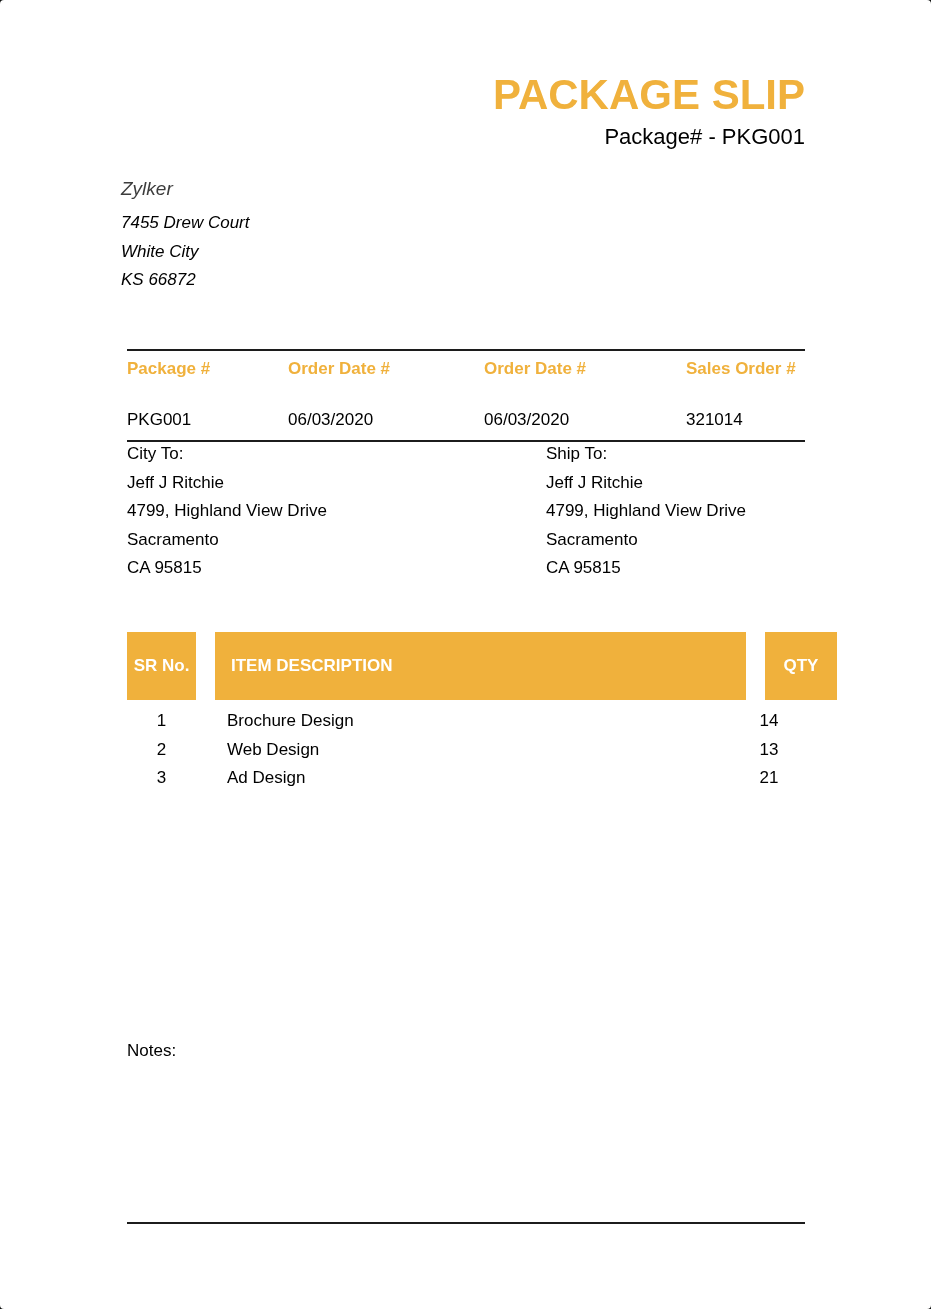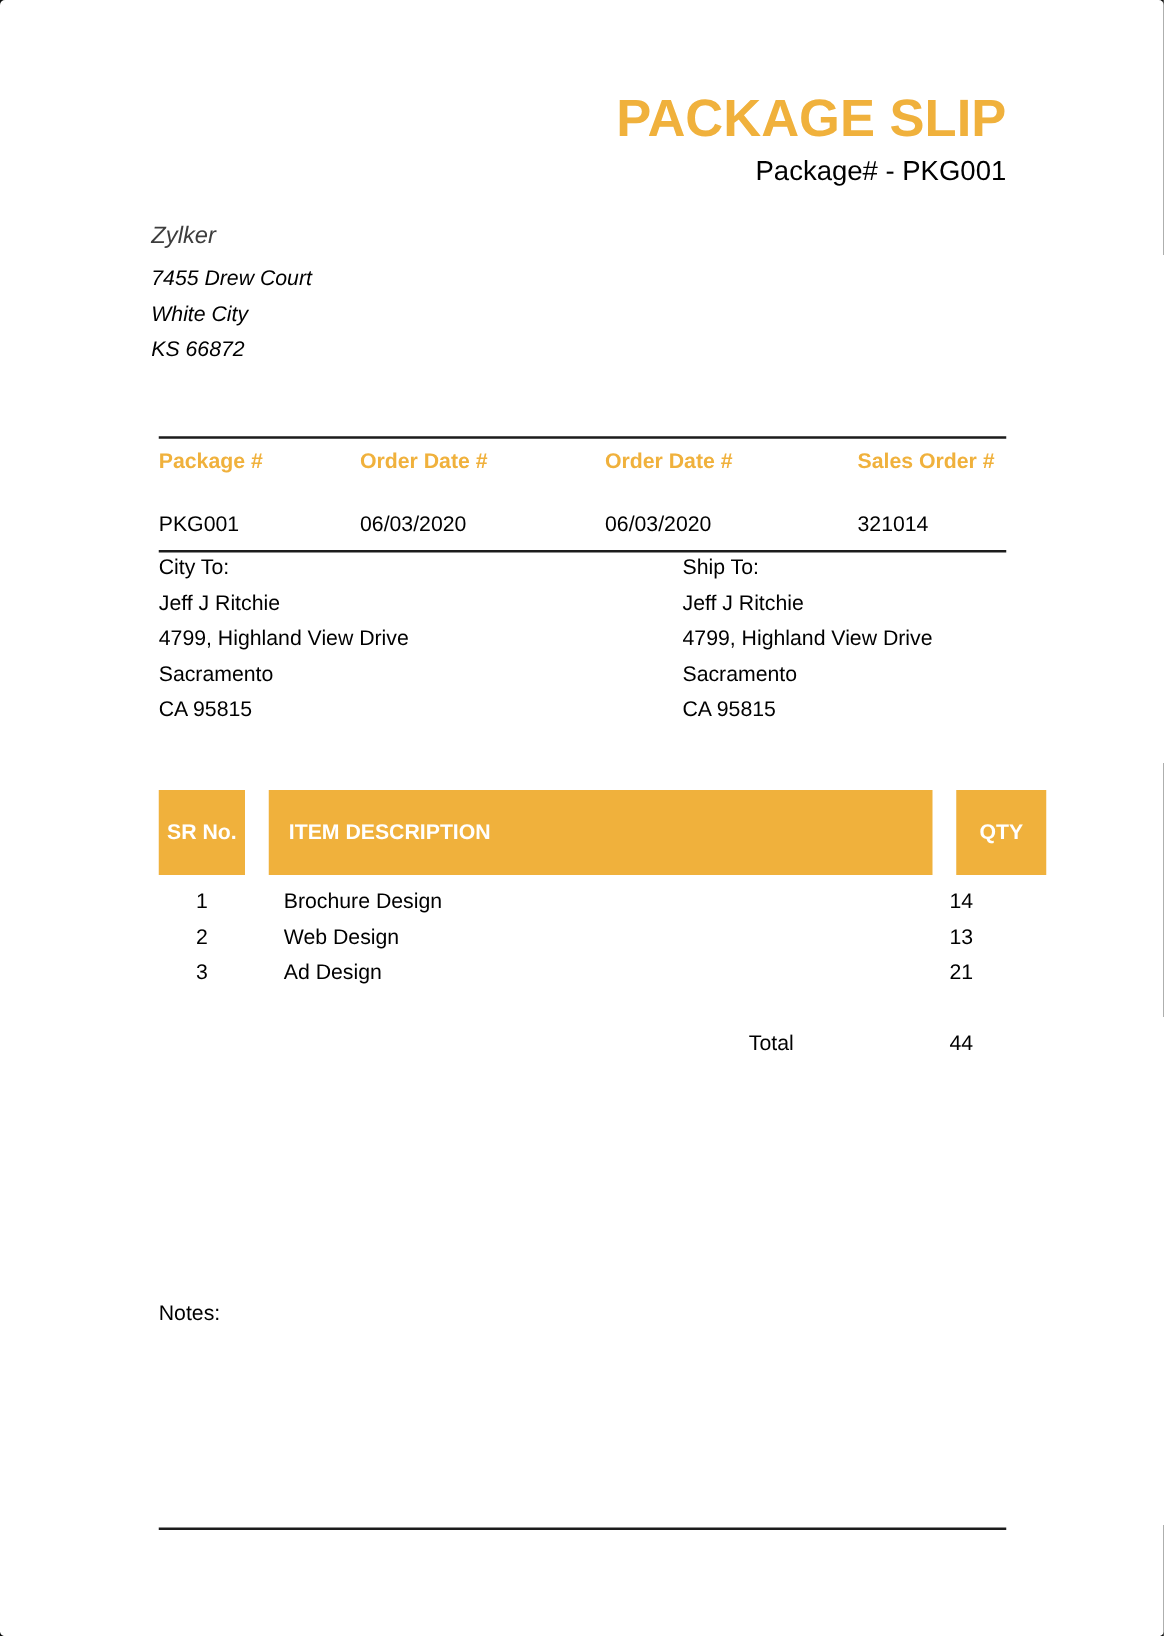--- a/index.html
+++ b/index.html
@@ -221,23 +221,19 @@
         <div class="c-sr">2</div>
         <div class="c-desc">Web Design</div>
         <div class="c-qty">13</div>
       </div>
       <div class="item-row">
         <div class="c-sr">3</div>
         <div class="c-desc">Ad Design</div>
         <div class="c-qty">21</div>
       </div>
     </div>
-    <div class="total-row">
-      <div class="t-label">Total</div>
-      <div class="t-value">44</div>
-    </div>
   </div>
 
   <div class="notes">Notes:</div>
 
   <div class="bottom-rule"></div>
 
 </div>
 
 </body></html>

